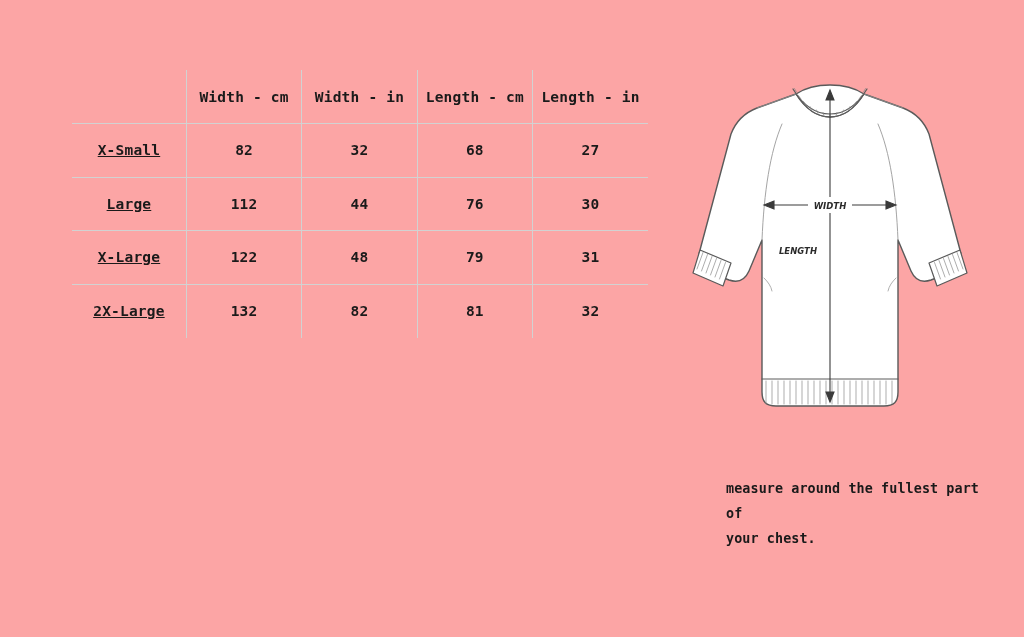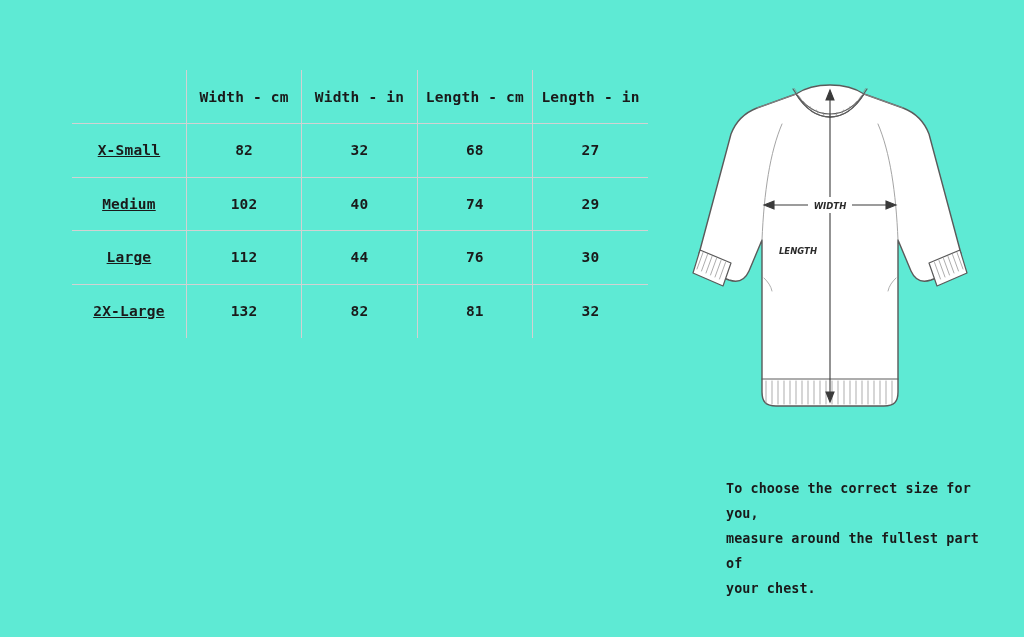--- a/index.html
+++ b/index.html
@@ -8,21 +8,21 @@
     padding: 0;
     width: 1024px;
     height: 637px;
     background: #ffffff;
     font-family: "DejaVu Sans Mono", monospace;
   }
   #page {
     position: relative;
     width: 1024px;
     height: 637px;
-    background: #5eead4;
+    background: #fca5a5;
     overflow: hidden;
   }
 
   
   #size-table-wrap {
     position: absolute;
     left: 72px;
     top: 70px;
     width: 576px;
   }
@@ -115,32 +115,32 @@
       </thead>
       <tbody>
         <tr>
           <td class="rowlabel">X-Small</td>
           <td class="vsep">82</td>
           <td class="vsep">32</td>
           <td class="vsep">68</td>
           <td class="vsep">27</td>
         </tr>
         <tr>
-          <td class="rowlabel">Medium</td>
-          <td class="vsep">102</td>
-          <td class="vsep">40</td>
-          <td class="vsep">74</td>
-          <td class="vsep">29</td>
-        </tr>
-        <tr>
           <td class="rowlabel">Large</td>
           <td class="vsep">112</td>
           <td class="vsep">44</td>
           <td class="vsep">76</td>
           <td class="vsep">30</td>
+        </tr>
+        <tr>
+          <td class="rowlabel">X-Large</td>
+          <td class="vsep">122</td>
+          <td class="vsep">48</td>
+          <td class="vsep">79</td>
+          <td class="vsep">31</td>
         </tr>
         <tr>
           <td class="rowlabel">2X-Large</td>
           <td class="vsep">132</td>
           <td class="vsep">82</td>
           <td class="vsep">81</td>
           <td class="vsep">32</td>
         </tr>
       </tbody>
     </table>
@@ -263,18 +263,17 @@
 
       <rect x="148" y="125" width="44" height="16" fill="#ffffff"></rect>
       <text x="170" y="137" text-anchor="middle" font-family="DejaVu Sans, sans-serif" font-size="8.5" font-style="italic" font-weight="bold" fill="#2a2a2a" id="svg-width-label">WIDTH</text>
 
       <rect x="112" y="170" width="52" height="16" fill="#ffffff"></rect>
       <text x="138" y="182" text-anchor="middle" font-family="DejaVu Sans, sans-serif" font-size="8.5" font-style="italic" font-weight="bold" fill="#2a2a2a" id="svg-length-label">LENGTH</text>
     </svg>
   </div>
 
   <div id="note">
-    <div>To choose the correct size for you,</div>
     <div>measure around the fullest part of</div>
     <div>your chest.</div>
   </div>
 
 </div>
 
 </body></html>

